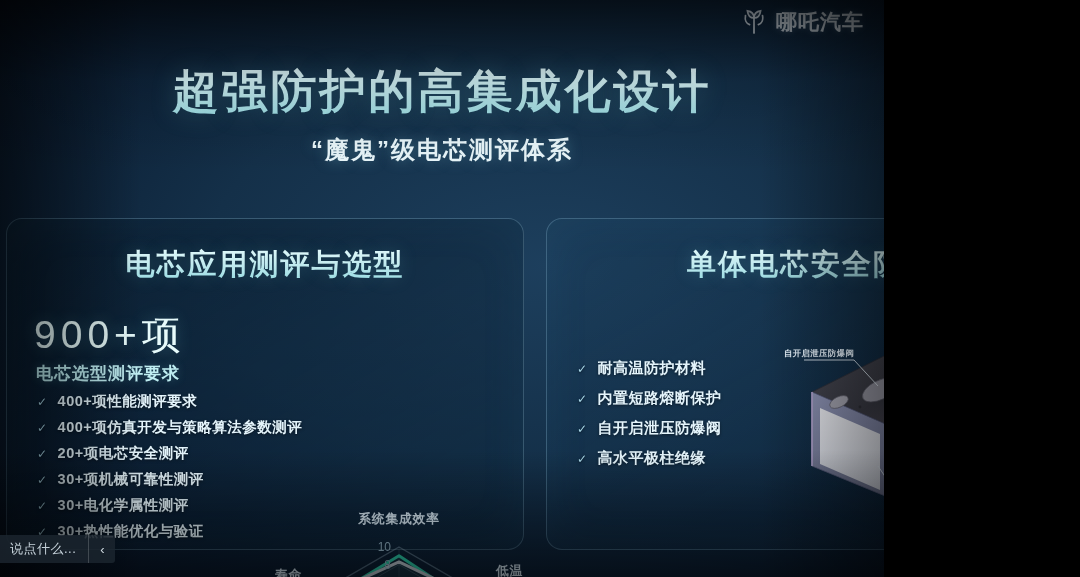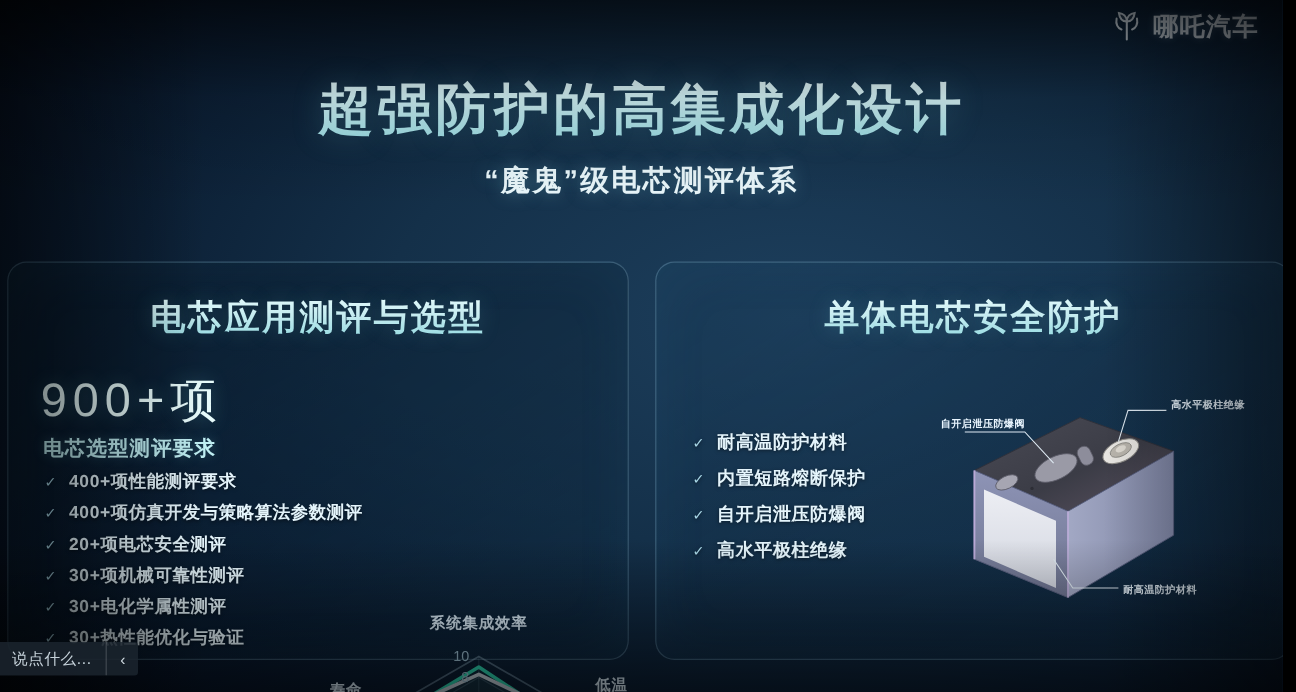--- a/index.html
+++ b/index.html
@@ -1,21 +1,21 @@
 <!DOCTYPE html>
 <html lang="zh"><head>
 <meta charset="utf-8">
 <style>
   html,body{margin:0;padding:0;background:#000;}
   body{
     font-family:"Liberation Sans","DejaVu Sans",sans-serif;
     -webkit-font-smoothing:antialiased;
   }
   .stage{
-    position:relative;width:1069px;height:577px;overflow:hidden;
+    position:relative;width:884px;height:577px;overflow:hidden;
     background:
       radial-gradient(ellipse 900px 520px at 62% 46%, #1d3f5d 0%, #143049 38%, #0c2036 62%, #071427 82%, #03090f 100%),
       linear-gradient(160deg,#0a1726 0%,#07111d 55%,#03080e 100%);
     color:#eaf6ff;
   }
   
   .vignette{
     position:absolute;inset:0;pointer-events:none;
     background:
       linear-gradient(to bottom, rgba(0,0,0,.62) 0%, rgba(0,0,0,.12) 14%, rgba(0,0,0,0) 30%),

